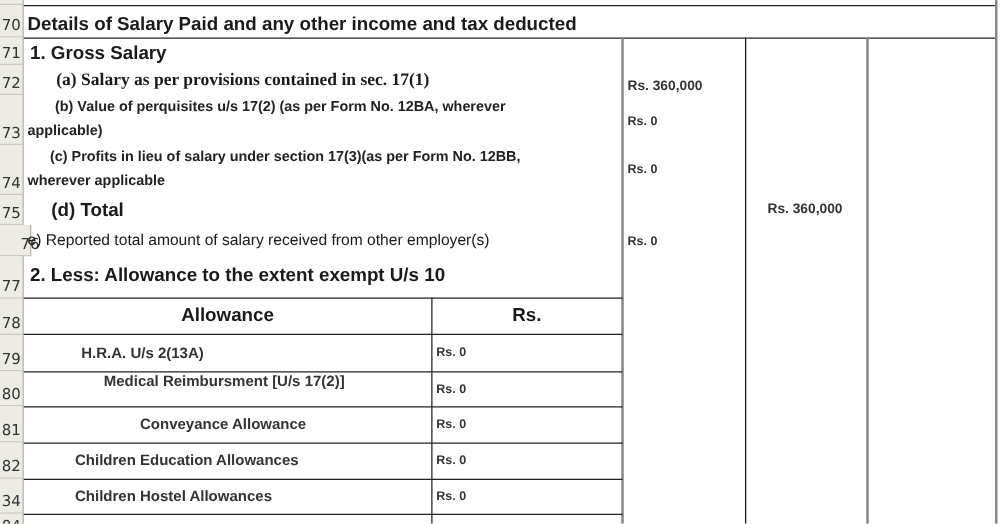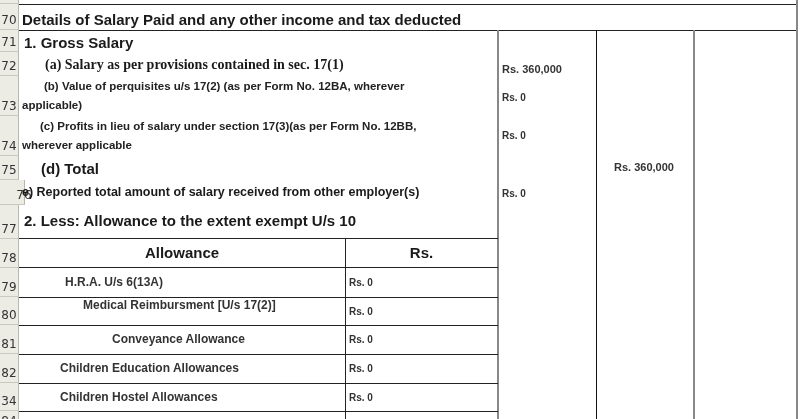--- a/index.html
+++ b/index.html
@@ -17,21 +17,21 @@
       border-bottom: 1px solid #c9c9c0; display: flex; align-items: flex-end;
       justify-content: center; padding-bottom: 2px; font-size: 12px;
       color: #333; font-family: "DejaVu Sans", sans-serif; background: #ecebe4;
       border-right: 1px solid #b7b7b0;
     }
     .cell { position: absolute; box-sizing: border-box; white-space: nowrap; }
     .hline { position: absolute; height: 0; }
     .vline { position: absolute; width: 0; }
     .b { font-weight: bold; }
     .small { font-size: 10px; font-weight: bold; color: #333; }
-    .t12 { font-size: 12.5px; font-weight: bold; }
+    .t12 { font-size: 12.5px; font-weight: normal; }
     .t15 { font-size: 15px; font-weight: bold; text-align: right; }
     .serif { font-family: "Liberation Serif", serif; font-size: 14px; font-weight: bold; }
   </style>
 </head>
 <body>
 
 <div class="rowhdr" style="top:0;height:419px;"></div>
 <div id="rowheaders">
     <div class="rh" style="top: -8px; height: 12px;">69</div>
     <div class="rh" style="top: 4px; height: 26px;">70</div>
@@ -83,21 +83,21 @@
 <div class="cell t15" style="left:24px;top:212px;">2. Less: Allowance to the extent exempt U/s 10</div>
 <div class="hline" style="left:19px;top:238px;width:479px;border-top:1px solid #222;"></div>
 
 <div class="vline" style="left:345px;top:238px;height:181px;border-left:1px solid #222;"></div>
 
 <div class="cell t15" style="left:19px;width:326px;top:244px;text-align:center;">Allowance</div>
 <div class="cell t15" style="left:346px;width:151px;top:244px;text-align:center;">Rs.</div>
 <div class="hline" style="left:19px;top:267px;width:479px;border-top:1px solid #222;"></div>
 
 <div id="allowance-rows">
-    <div class="cell" style="left: 65px; top: 275px; font-size: 12px; font-weight: bold; color: rgb(51, 51, 51);">H.R.A. U/s 6(13A)</div>
+    <div class="cell" style="left: 65px; top: 275px; font-size: 12px; font-weight: bold; color: rgb(51, 51, 51);">H.R.A. U/s 2(13A)</div>
     <div class="cell small" style="left: 349px; top: 277px;">Rs. 0</div>
     <div class="hline" style="left: 19px; top: 297px; width: 479px; border-top: 1px solid rgb(34, 34, 34);"></div>
     <div class="cell" style="left: 66px; top: 298px; font-size: 12px; font-weight: bold; color: rgb(51, 51, 51); padding-left: 17px;">Medical Reimbursment [U/s 17(2)]</div>
     <div class="cell small" style="left: 349px; top: 306px;">Rs. 0</div>
     <div class="hline" style="left: 19px; top: 325px; width: 479px; border-top: 1px solid rgb(34, 34, 34);"></div>
     <div class="cell" style="left: 112px; top: 332px; font-size: 12px; font-weight: bold; color: rgb(51, 51, 51);">Conveyance Allowance</div>
     <div class="cell small" style="left: 349px; top: 334px;">Rs. 0</div>
     <div class="hline" style="left: 19px; top: 354px; width: 479px; border-top: 1px solid rgb(34, 34, 34);"></div>
     <div class="cell" style="left: 60px; top: 361px; font-size: 12px; font-weight: bold; color: rgb(51, 51, 51);">Children Education Allowances</div>
     <div class="cell small" style="left: 349px; top: 363px;">Rs. 0</div>

